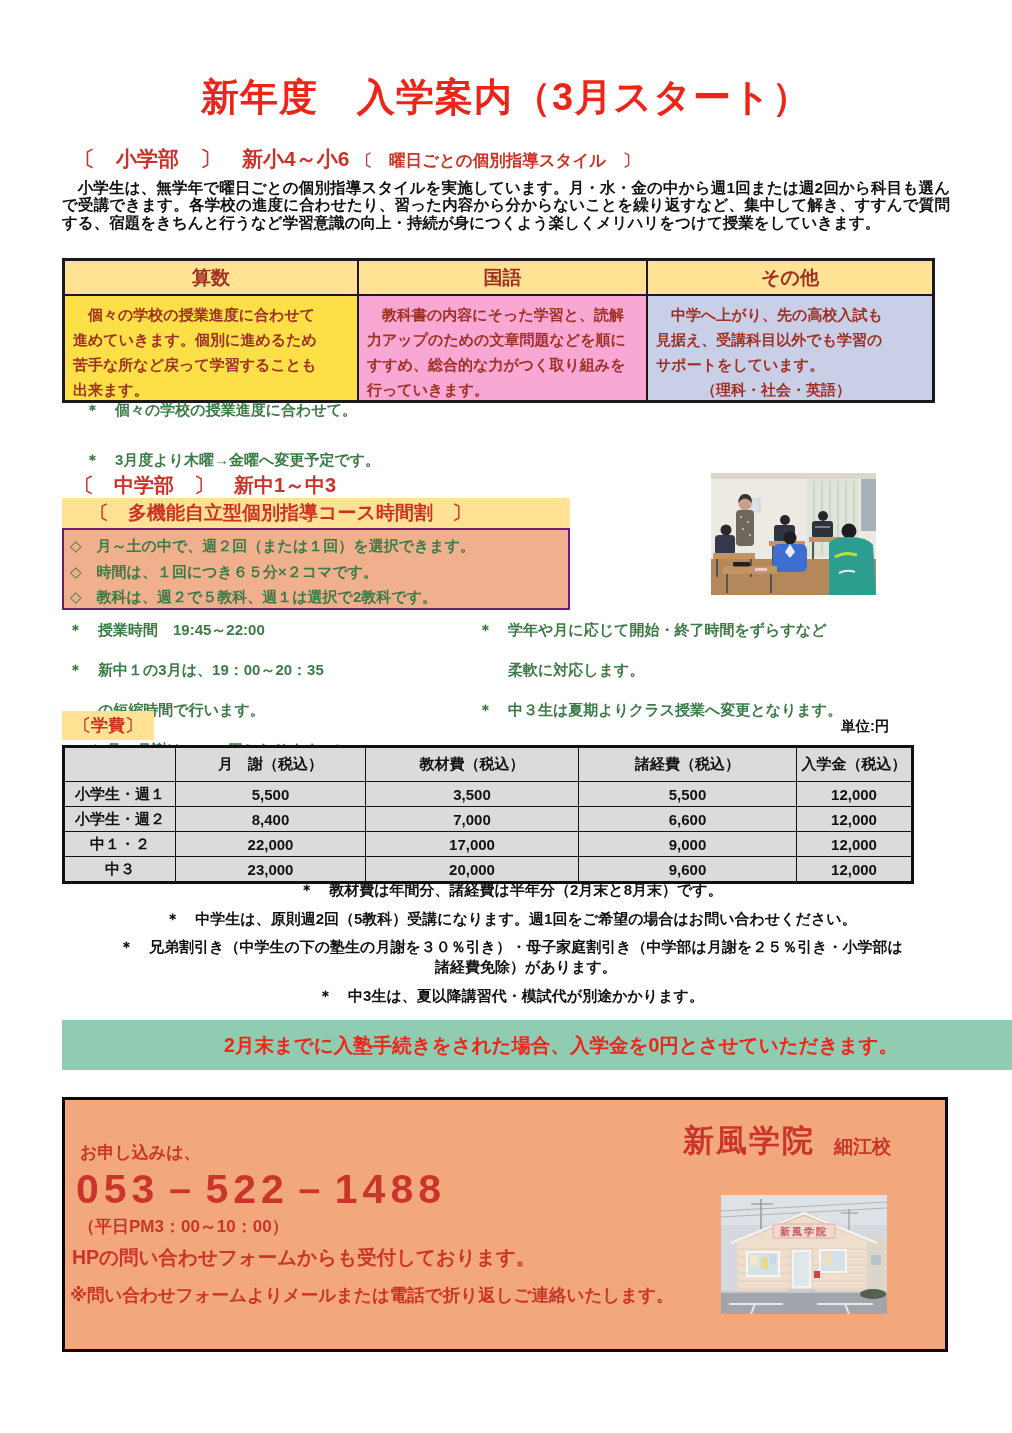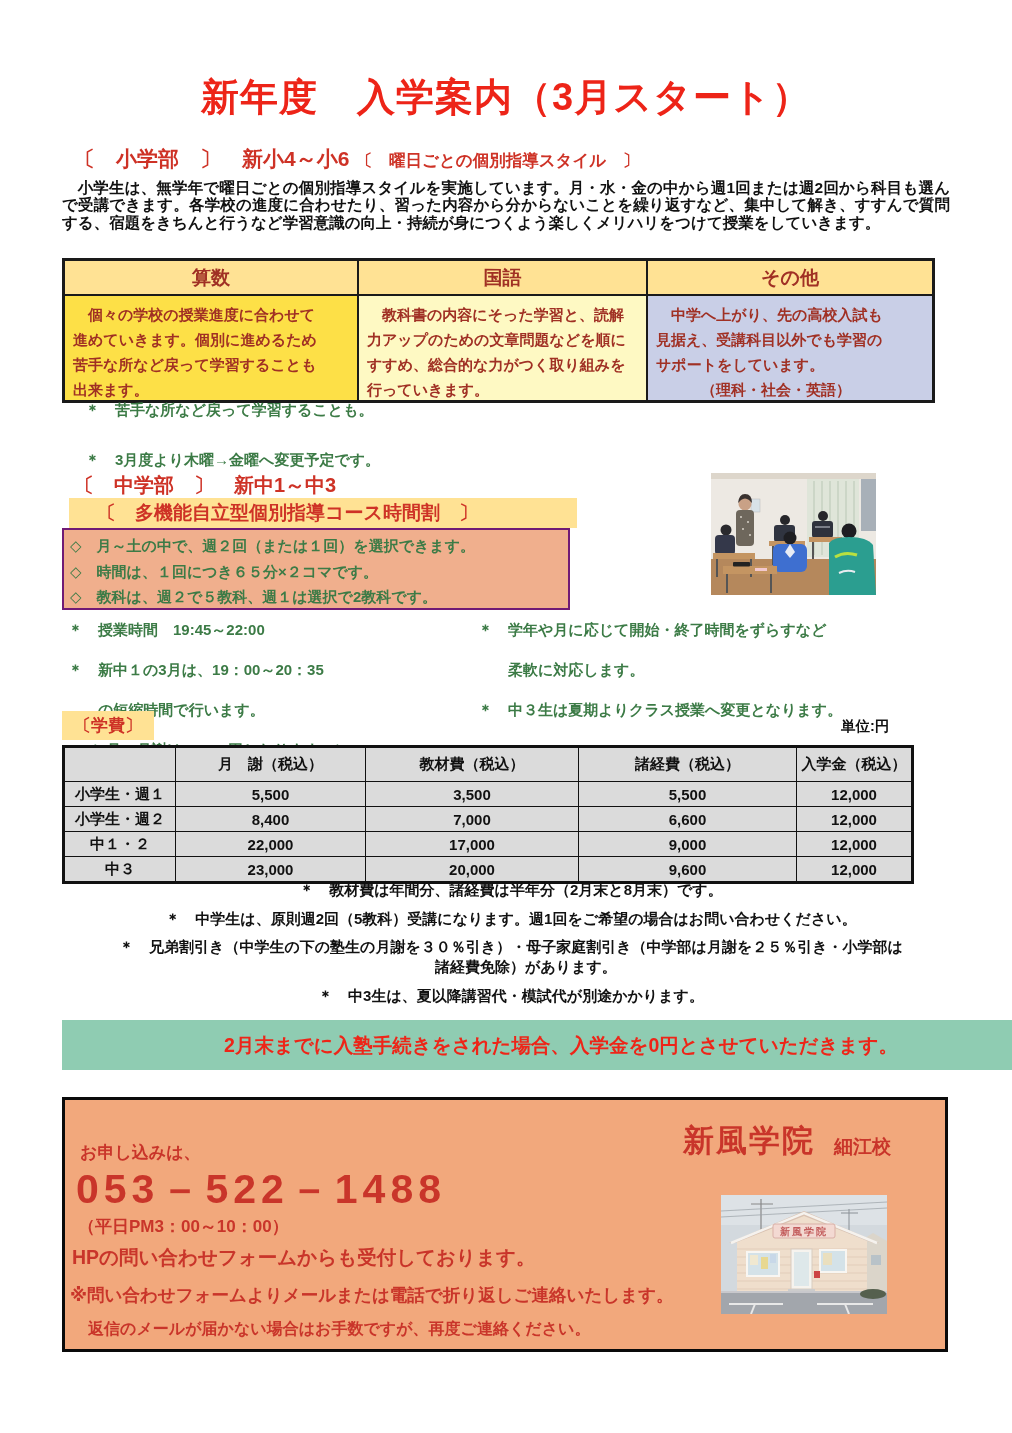--- a/index.html
+++ b/index.html
@@ -23,29 +23,29 @@
   .subject-table { left:62px; top:258px; width:873px; display:flex;
     border:3px solid #1a1a1a; box-sizing:border-box; }
   .subject-col { box-sizing:border-box; }
   .subject-col + .subject-col { border-left:2px solid #1a1a1a; }
   .subject-col.c1 { width:293px; } .subject-col.c2 { width:290px; } .subject-col.c3 { width:287px; }
   .subject-head { height:33px; line-height:33px; text-align:center; background:#FFE294;
     color:#A03024; font-size:19px; font-weight:bold; border-bottom:2.5px solid #1a1a1a; }
   .subject-body { height:104px; box-sizing:border-box; padding:6px 8px 0 8px;
     color:#A03024; font-size:15px; font-weight:bold; line-height:25px; white-space:pre-line; }
   .c1 .subject-body { background:#fde047; }
-  .c2 .subject-body { background:#fef9c3; }
+  .c2 .subject-body { background:#f9a8d4; }
   .c3 .subject-body { background:#C9CFE7; }
 
   .green-note { color:#3C7B46; font-size:15px; font-weight:bold; }
 
   .junior-header { left:74px; top:472px; font-size:20px; }
   .course-banner { left:62px; top:498px; width:508px; height:30px; line-height:30px;
     background:#FFE294; color:#CE3226; font-size:19px; font-weight:bold;
-    padding-left:28px; box-sizing:border-box;margin-left:7px; }
+    padding-left:28px; box-sizing:border-box; }
   .course-box { left:62px; top:528px; width:508px; height:82px; background:#F0AF8D;
     border:2px solid #701a75; box-sizing:border-box; padding:3px 0 0 6px;
     color:#3C7B46; font-size:15px; font-weight:bold; line-height:25.5px; white-space:pre-line; }
 
   .junior-notes { font-size:15px; font-weight:bold; color:#3C7B46; line-height:40px; white-space:pre-line; }
 
   .fees-label { left:62px; top:711px; background:#FFE294; color:#CE3226;
     font-size:17px; font-weight:bold; padding:3px 12px; }
   .fees-unit { left:841px; top:717px; font-size:14.5px; font-weight:bold; color:#111; }
 
@@ -106,21 +106,21 @@
     </div>
     <div class="subject-col c3">
       <div class="subject-head">その他</div>
       <div class="subject-body">　中学へ上がり、先の高校入試も
 見据え、受講科目以外でも学習の
 サポートをしています。
 　　　（理科・社会・英語）</div>
     </div>
   </div>
 
-  <div class="abs green-note" style="left:85px; top:401px;">＊　苦手な所など戻って学習することも。</div>
+  <div class="abs green-note" style="left:85px; top:401px;">＊　個々の学校の授業進度に合わせて。</div>
   <div class="abs green-note" style="left:85px; top:451px;">＊　3月度より木曜→金曜へ変更予定です。</div>
 
   <div class="abs sec-header junior-header">〔　中学部　〕　新中1～中3</div>
   <div class="abs course-banner">〔　多機能自立型個別指導コース時間割　〕</div>
   <div class="abs course-box">◇　月～土の中で、週２回（または１回）を選択できます。
 ◇　時間は、１回につき６５分×２コマです。
 ◇　教科は、週２で５教科、週１は選択で2教科です。</div>
 
   <svg class="abs photo" style="left:711px; top:473px;" width="165" height="122" viewBox="0 0 165 122">
     <rect x="0" y="0" width="165" height="122" fill="#EDE9E3"></rect>
@@ -252,21 +252,20 @@
   <div class="abs promo-banner">2月末までに入塾手続きをされた場合、入学金を0円とさせていただきます。</div>
 
   <div class="abs contact-box">
     <div class="abs school-name">新風学院</div>
     <div class="abs branch-name">細江校</div>
     <div class="abs contact-lead">お申し込みは、</div>
     <div class="abs phone-number">053－522－1488</div>
     <div class="abs contact-hours">（平日PM3：00～10：00）</div>
     <div class="abs hp-note">HPの問い合わせフォームからも受付しております。</div>
     <div class="abs form-note">※問い合わせフォームよりメールまたは電話で折り返しご連絡いたします。</div>
-    <div class="abs reply-note">返信のメールが届かない場合はお手数ですが、再度ご連絡ください。</div>
 
     <svg class="abs photo" style="left:656px; top:95px;" width="166" height="119" viewBox="0 0 166 119">
       <rect x="0" y="0" width="166" height="119" fill="#D3D9DE"></rect>
       <rect x="0" y="0" width="166" height="30" fill="#DDE2E6"></rect>
       <line x1="40" y1="4" x2="40" y2="40" stroke="#888" stroke-width="1.2"></line>
       <line x1="30" y1="9" x2="52" y2="9" stroke="#888" stroke-width="1"></line>
       <path d="M0,16 L166,7" stroke="#9AA0A6" stroke-width="0.7" fill="none"></path>
       <path d="M0,22 L166,13" stroke="#9AA0A6" stroke-width="0.7" fill="none"></path>
       <line x1="128" y1="14" x2="128" y2="40" stroke="#8A9096" stroke-width="1"></line>
       <line x1="120" y1="18" x2="137" y2="18" stroke="#8A9096" stroke-width="1"></line>

